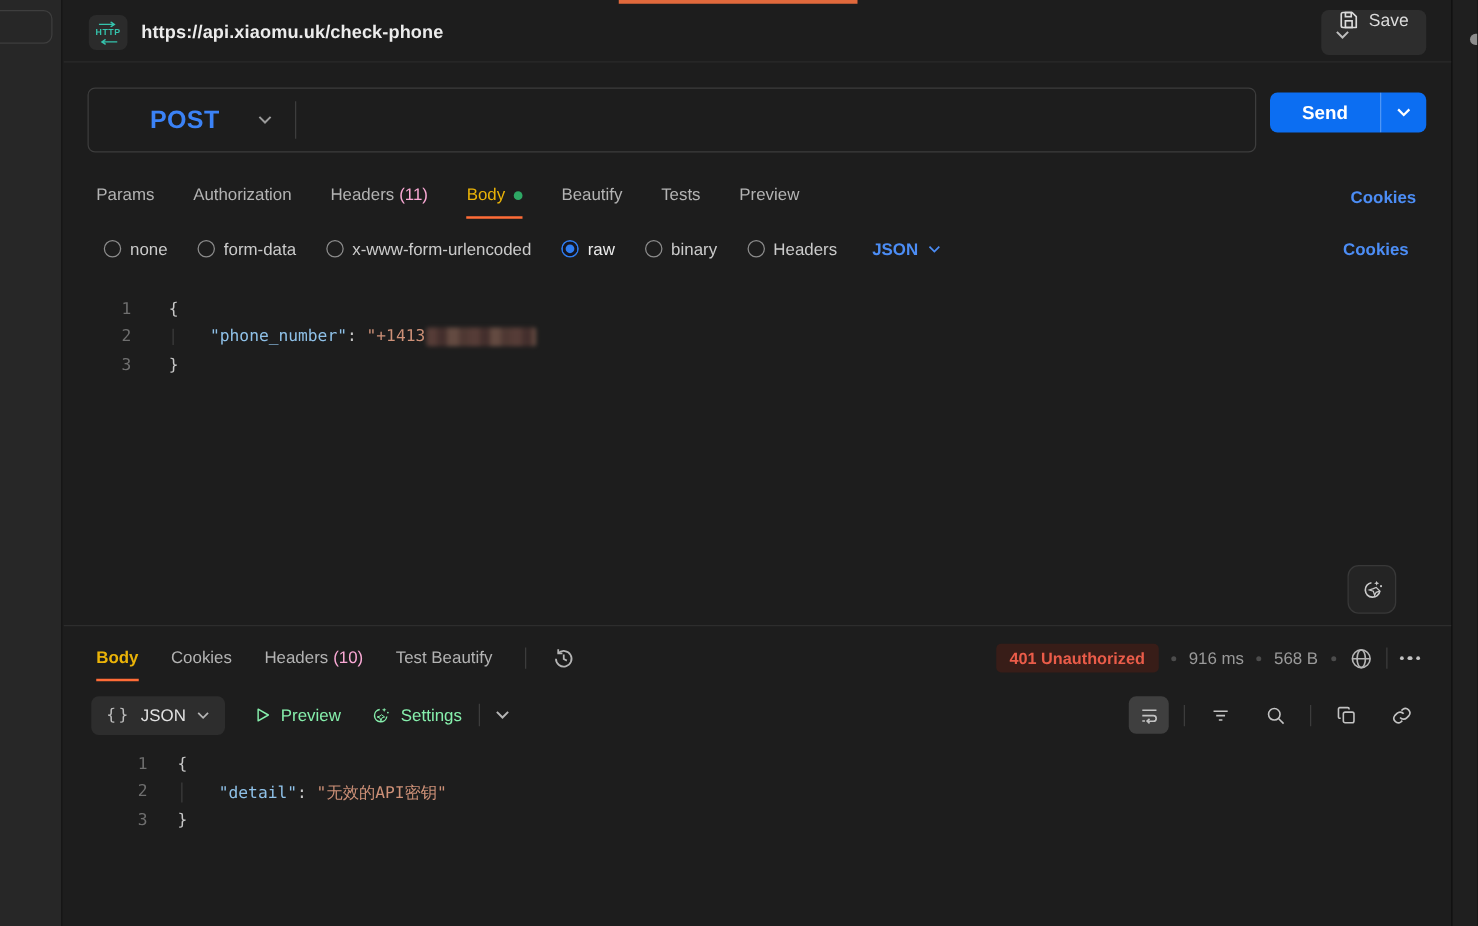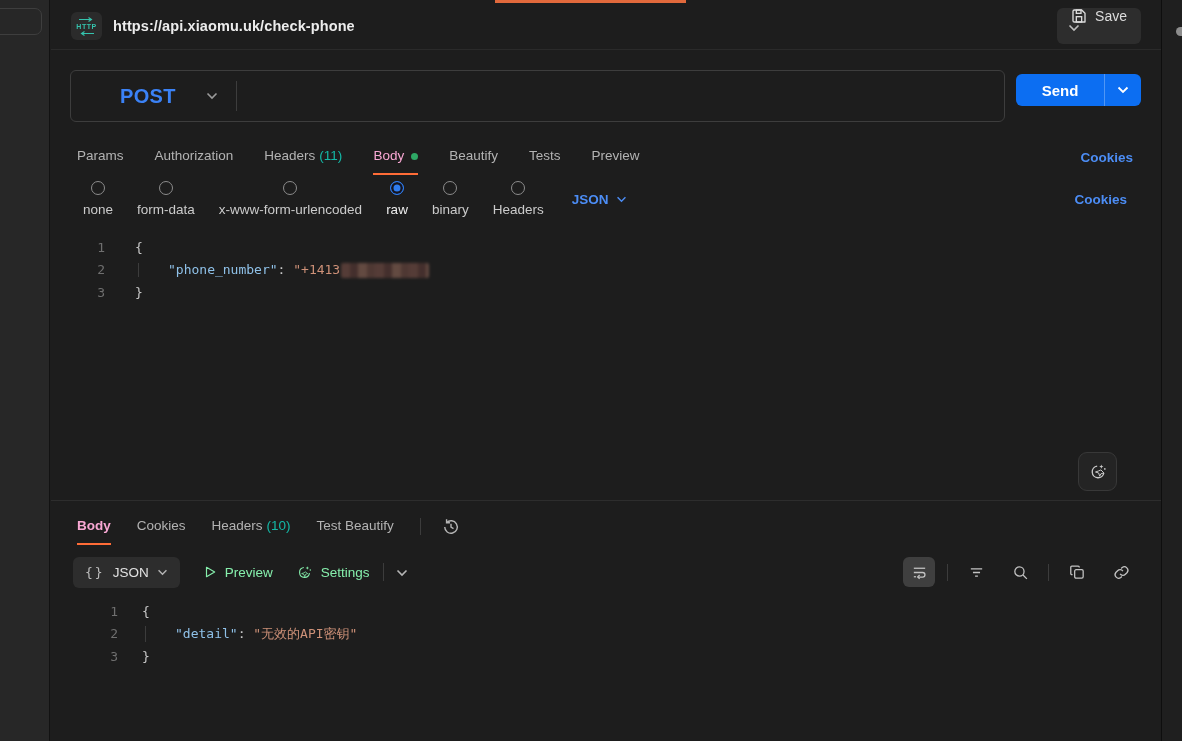--- a/index.html
+++ b/index.html
@@ -38,31 +38,31 @@
   .url-text { padding-left:13px; font-size:14.5px; color:#d6d6d6; }
   .url-return { color:#7b7b7b; font-size:13px; margin-left:5px; }
   .send-group { width:125px; display:flex; align-items:stretch; height:32px; margin-top:4px; background:#0c6ef2; border-radius:6px; overflow:hidden; }
   .send-main { flex:1; display:flex; align-items:center; justify-content:center; font-size:15px; font-weight:bold; color:#fff; cursor:pointer; }
   .send-sep { width:1px; background:rgba(255,255,255,.28); }
   .send-caret { width:36px; display:flex; align-items:center; justify-content:center; color:#fff; cursor:pointer; }
 
   
   .tabs-row { position:absolute; top:138px; left:26px; right:28px; height:38px; display:flex; align-items:center; gap:31px; }
   .tab { position:relative; font-size:13.5px; color:#b3b3b3; padding:9px 0 12px; cursor:pointer; white-space:nowrap; }
-  .tab .cnt { color:#14b8a6; margin-left:4px; }
-  .tab.active { color:#f9a8d4; }
+  .tab .cnt { color:#f9a8d4; margin-left:4px; }
+  .tab.active { color:#eab308; }
   .tab.active::after { content:""; position:absolute; left:0; right:0; bottom:0; height:2px; background:#ff6c37; }
   .tab .dot { display:inline-block; width:7px; height:7px; border-radius:50%; background:#2ea865; margin-left:7px; }
   .tab.resp.active::after { right:auto; width:100%; }
   .tabs-spacer { flex:1; }
   .link-blue { color:#4c8df5; font-size:13.5px; font-weight:bold; cursor:pointer; }
 
   
   .modes-row { position:absolute; top:185px; left:32px; right:34px; height:28px; display:flex; align-items:center; gap:24px; }
-  .mode { display:flex; align-items:center; gap:7px; font-size:13.5px; color:#cbcbcb; cursor:pointer; white-space:nowrap;flex-direction:column; }
+  .mode { display:flex; align-items:center; gap:7px; font-size:13.5px; color:#cbcbcb; cursor:pointer; white-space:nowrap; }
   .radio { width:14px; height:14px; border-radius:50%; border:1.5px solid #8c8c8c; background:transparent; }
   .radio.sel { border-color:#2f7df0; background:#2f7df0; box-shadow:inset 0 0 0 2.5px #15151f; }
   .lang-select { display:flex; align-items:center; gap:8px; color:#4c8df5; font-size:13.5px; font-weight:bold; margin-left:4px; cursor:pointer; }
   .modes-spacer { flex:1; }
 
   
   .editor { position:absolute; left:0; right:0; font-family:"DejaVu Sans Mono", monospace; font-size:13px; }
   .editor.req { top:236px; height:264px; }
   .editor.resp { top:600px; height:141px; }
   .code-line { display:flex; height:22.5px; align-items:center; }
@@ -258,20 +258,41 @@
       <div class="tab resp"><span>Headers</span><span class="cnt">(10)</span></div>
       <div class="tab resp"><span>Test Beautify</span></div>
       <div class="vdiv"></div>
       <div class="icon-btn" style="margin-left:-6px">
         <svg width="20" height="20" viewBox="0 0 24 24">
           <path d="M4.5 12a7.5 7.5 0 1 0 2.2-5.3" fill="none" stroke="currentColor" stroke-width="1.7"></path>
           <path d="M6.7 2.8v4h4" fill="none" stroke="currentColor" stroke-width="1.7"></path>
           <path d="M12 8v4.2l3 1.6" fill="none" stroke="currentColor" stroke-width="1.7"></path>
         </svg>
       </div>
+      <div class="resp-right">
+        <div class="status-badge">401 Unauthorized</div>
+        <span class="dot-sep"></span>
+        <span class="meta">916 ms</span>
+        <span class="dot-sep"></span>
+        <span class="meta">568 B</span>
+        <span class="dot-sep"></span>
+        <div class="icon-btn">
+          <svg width="20" height="20" viewBox="0 0 24 24">
+            <circle cx="12" cy="12" r="8.5" fill="none" stroke="currentColor" stroke-width="1.6"></circle>
+            <ellipse cx="12" cy="12" rx="4" ry="8.5" fill="none" stroke="currentColor" stroke-width="1.6"></ellipse>
+            <path d="M3.5 12h17" stroke="currentColor" stroke-width="1.6"></path>
+          </svg>
+        </div>
+        <div class="vdiv"></div>
+        <div class="ellipsis">
+            <i></i>
+            <i></i>
+            <i></i>
+          </div>
+      </div>
     </div>
 
     <div class="resp-toolbar">
       <div class="fmt-btn">
         <span class="fmt-prefix">{}</span>
         <span class="fmt-label">JSON</span>
         <svg width="11" height="7" viewBox="0 0 12 8" style="color:#b5b5b5">
             <path d="M1.5 1.5l4.5 4.5 4.5-4.5" stroke="currentColor" stroke-width="1.6" fill="none"></path>
           </svg>
       </div>

